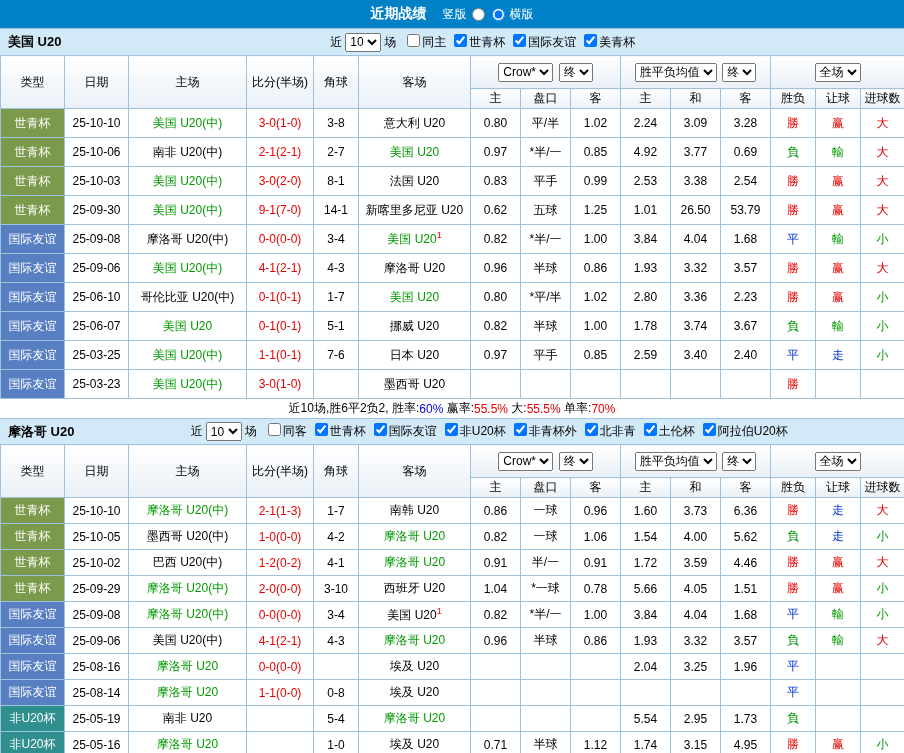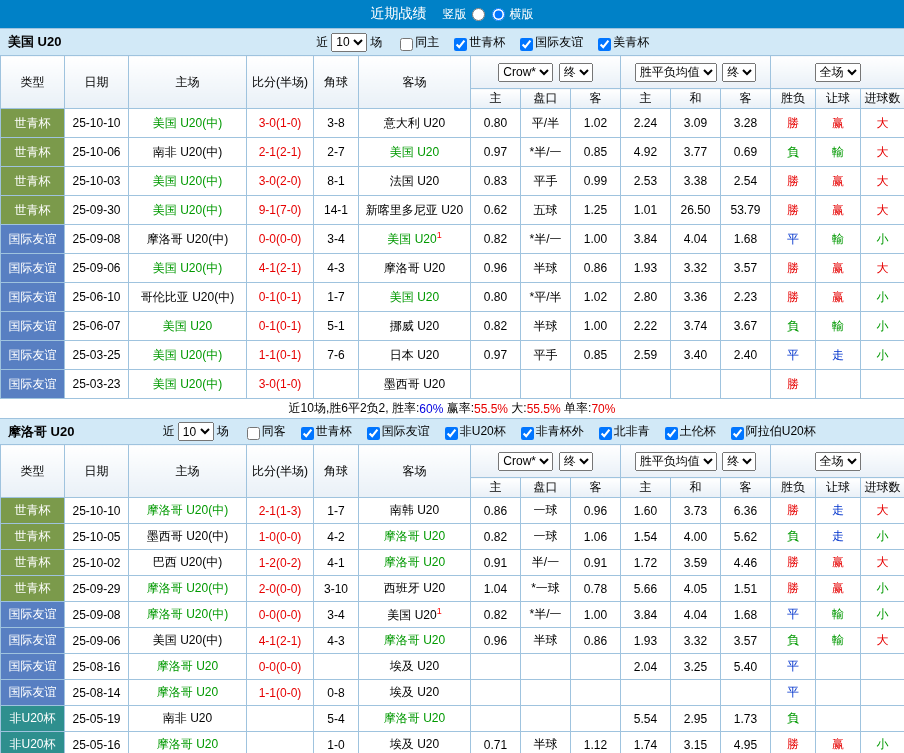--- a/index.html
+++ b/index.html
@@ -14,37 +14,37 @@
   
   .topbar {
     height: 28px;
     background: #0081C7;
     display: flex;
     align-items: center;
     justify-content: center;
     gap: 16px;
     color: #fff;
   }
-  .topbar .title { font-weight: normal; font-size: 14px; }
+  .topbar .title { font-weight: bold; font-size: 14px; }
   .layout-toggle { display: flex; align-items: center; gap: 3px; font-size: 12px; }
   .layout-toggle input { margin: 0 2px; }
   
   .section-bar {
     background: #D2E9F7;
     display: flex;
     align-items: center;
     border-top: 1px solid #9FC3DE;
   }
   .section-bar.usa-bar { height: 27px; }
   .section-bar.mor-bar { height: 26px; }
   .team { font-weight: bold; font-size: 13px; padding-left: 8px; white-space: nowrap; }
   .filter { display: flex; align-items: center; gap: 3px; margin: 0 auto; white-space: nowrap; }
   .filter select { height: 19px; font-size: 12px; }
   .opts { display: flex; align-items: center; }
-  .cb { display: flex; align-items: flex-end; margin-left: 15px; white-space: nowrap; }
+  .cb { display: flex; align-items: flex-start; margin-left: 8px; white-space: nowrap; }
   .cb input { margin: 0 2px 0 0; }
   
   table.stats {
     width: 904px;
     border-collapse: collapse;
     table-layout: fixed;
     text-align: center;
   }
   table.stats th, table.stats td {
     border: 1px solid #9FC3DE;
@@ -280,21 +280,21 @@
       <tr>
         <td class="league" style="background: rgb(88, 127, 194);">国际友谊</td>
         <td>25-06-07</td>
         <td class="self">美国 U20</td>
         <td class="score">0-1(0-1)</td>
         <td>5-1</td>
         <td>挪威 U20</td>
         <td>0.82</td>
         <td>半球</td>
         <td>1.00</td>
-        <td>2.22</td>
+        <td>1.78</td>
         <td>3.74</td>
         <td>3.67</td>
         <td class="c-green">負</td>
         <td class="c-green">輸</td>
         <td class="c-green">小</td>
       </tr>
       <tr>
         <td class="league" style="background: rgb(88, 127, 194);">国际友谊</td>
         <td>25-03-25</td>
         <td class="self">美国 U20(中)</td>
@@ -510,21 +510,21 @@
         <td>25-08-16</td>
         <td class="self">摩洛哥 U20</td>
         <td class="score">0-0(0-0)</td>
         <td></td>
         <td>埃及 U20</td>
         <td></td>
         <td></td>
         <td></td>
         <td>2.04</td>
         <td>3.25</td>
-        <td>5.40</td>
+        <td>1.96</td>
         <td class="c-blue">平</td>
         <td></td>
         <td></td>
       </tr>
       <tr>
         <td class="league" style="background: rgb(88, 127, 194);">国际友谊</td>
         <td>25-08-14</td>
         <td class="self">摩洛哥 U20</td>
         <td class="score">1-1(0-0)</td>
         <td>0-8</td>

